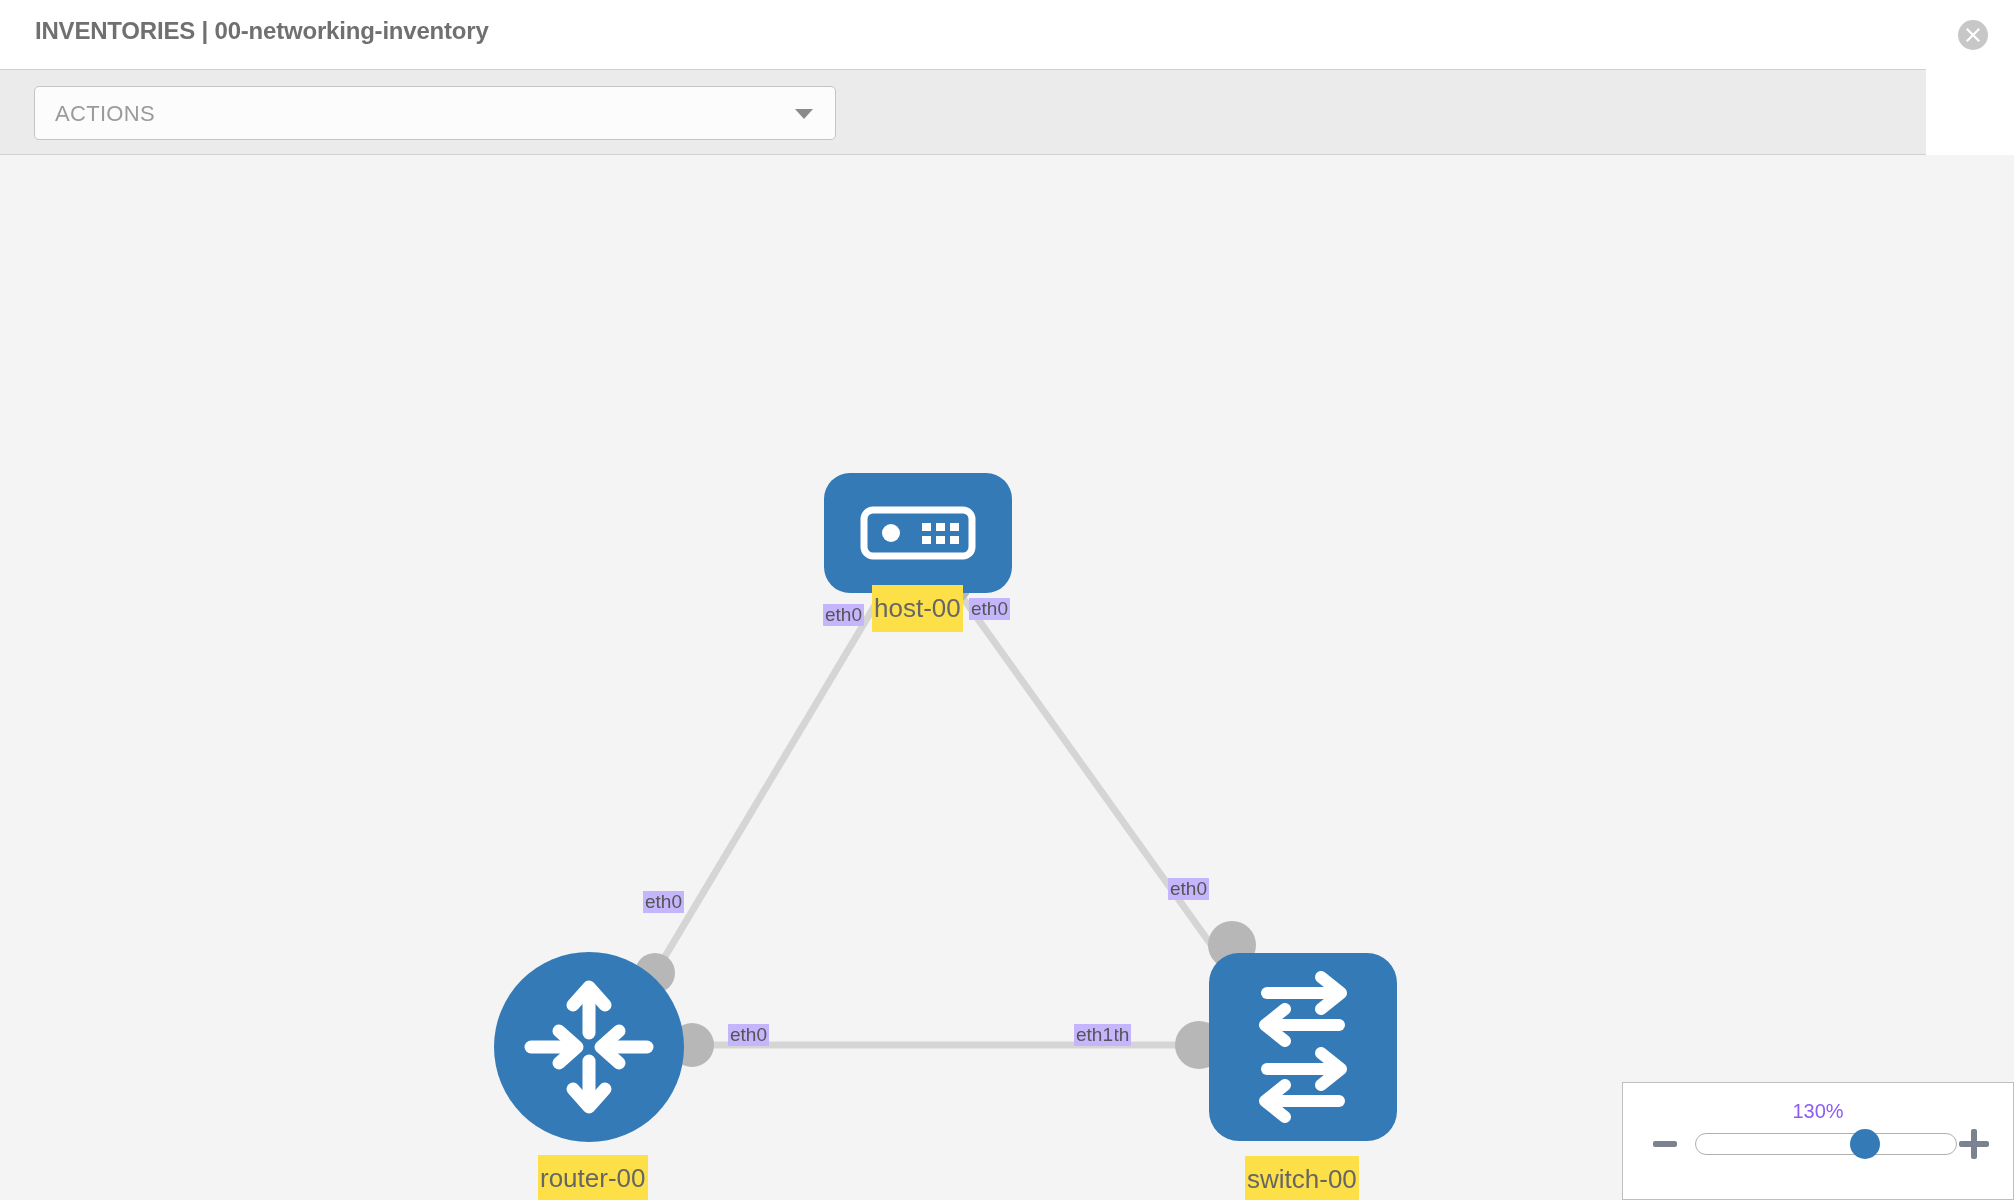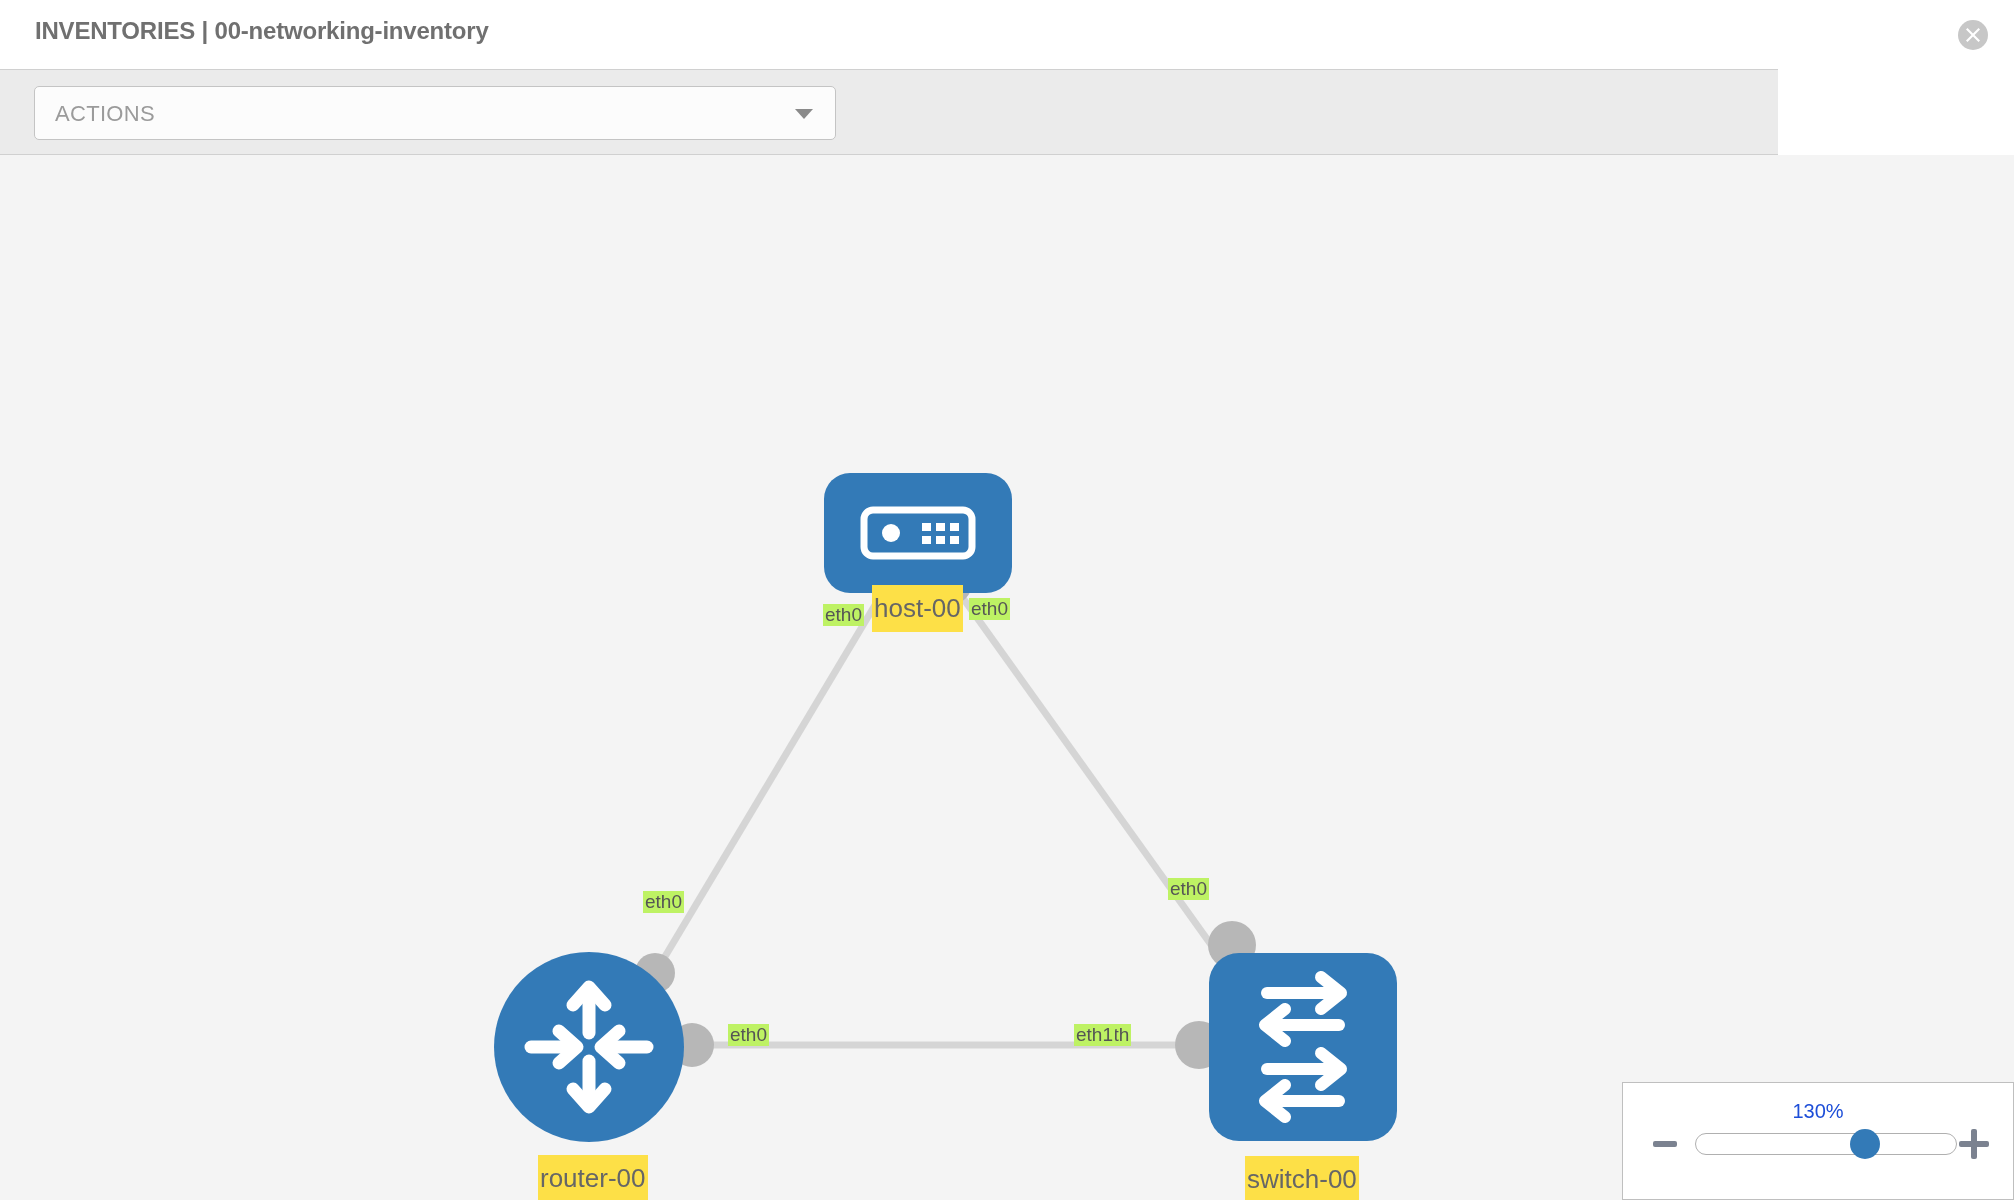--- a/index.html
+++ b/index.html
@@ -27,21 +27,21 @@
     position: absolute; right: 26px; top: 20px;
     width: 30px; height: 30px; border-radius: 50%;
     background: #c7c7c7;
     cursor: pointer;
   }
   .close-btn svg { display: block; }
 
   
   .toolbar {
     position: absolute; top: 69px; left: 0;
-    width: 1778px; height: 86px;
+    width: 1926px; height: 86px;
     background: #ebebeb;
     border-top: 1px solid #d0d0d0;
     border-bottom: 1px solid #d0d0d0;
   }
   .actions-select {
     position: absolute; left: 34px; top: 16px;
     width: 802px; height: 54px;
     background: #fcfcfc;
     border: 1px solid #c4c4c4;
     border-radius: 5px;
@@ -92,36 +92,36 @@
   .node-label {
     position: absolute;
     font-size: 26px; color: #666666;
     background: #fde047;
     white-space: nowrap;
     padding: 8px 2px;
   }
   .edge-label {
     position: absolute;
     font-size: 19px; color: #555555;
-    background: #bef264;
+    background: #c4b5fd;
     white-space: nowrap;
     padding: 0 2px;
   }
 
   
   .zoom-panel {
     position: absolute; left: 1622px; top: 1082px;
     width: 392px; height: 118px;
     background: #ffffff;
     border: 1px solid #bfbfbf;
   }
   .zoom-value {
     position: absolute; top: 17px; left: 0; width: 100%;
     text-align: center;
-    font-size: 20px; color: #1d4ed8;
+    font-size: 20px; color: #8b5cf6;
   }
   .zoom-minus {
     position: absolute; left: 30px; top: 58px;
     width: 24px; height: 6px; border-radius: 2px;
     background: #7b8290; cursor: pointer;
   }
   .zoom-plus {
     position: absolute; right: 24px; top: 46px;
     width: 30px; height: 30px; cursor: pointer;
   }

